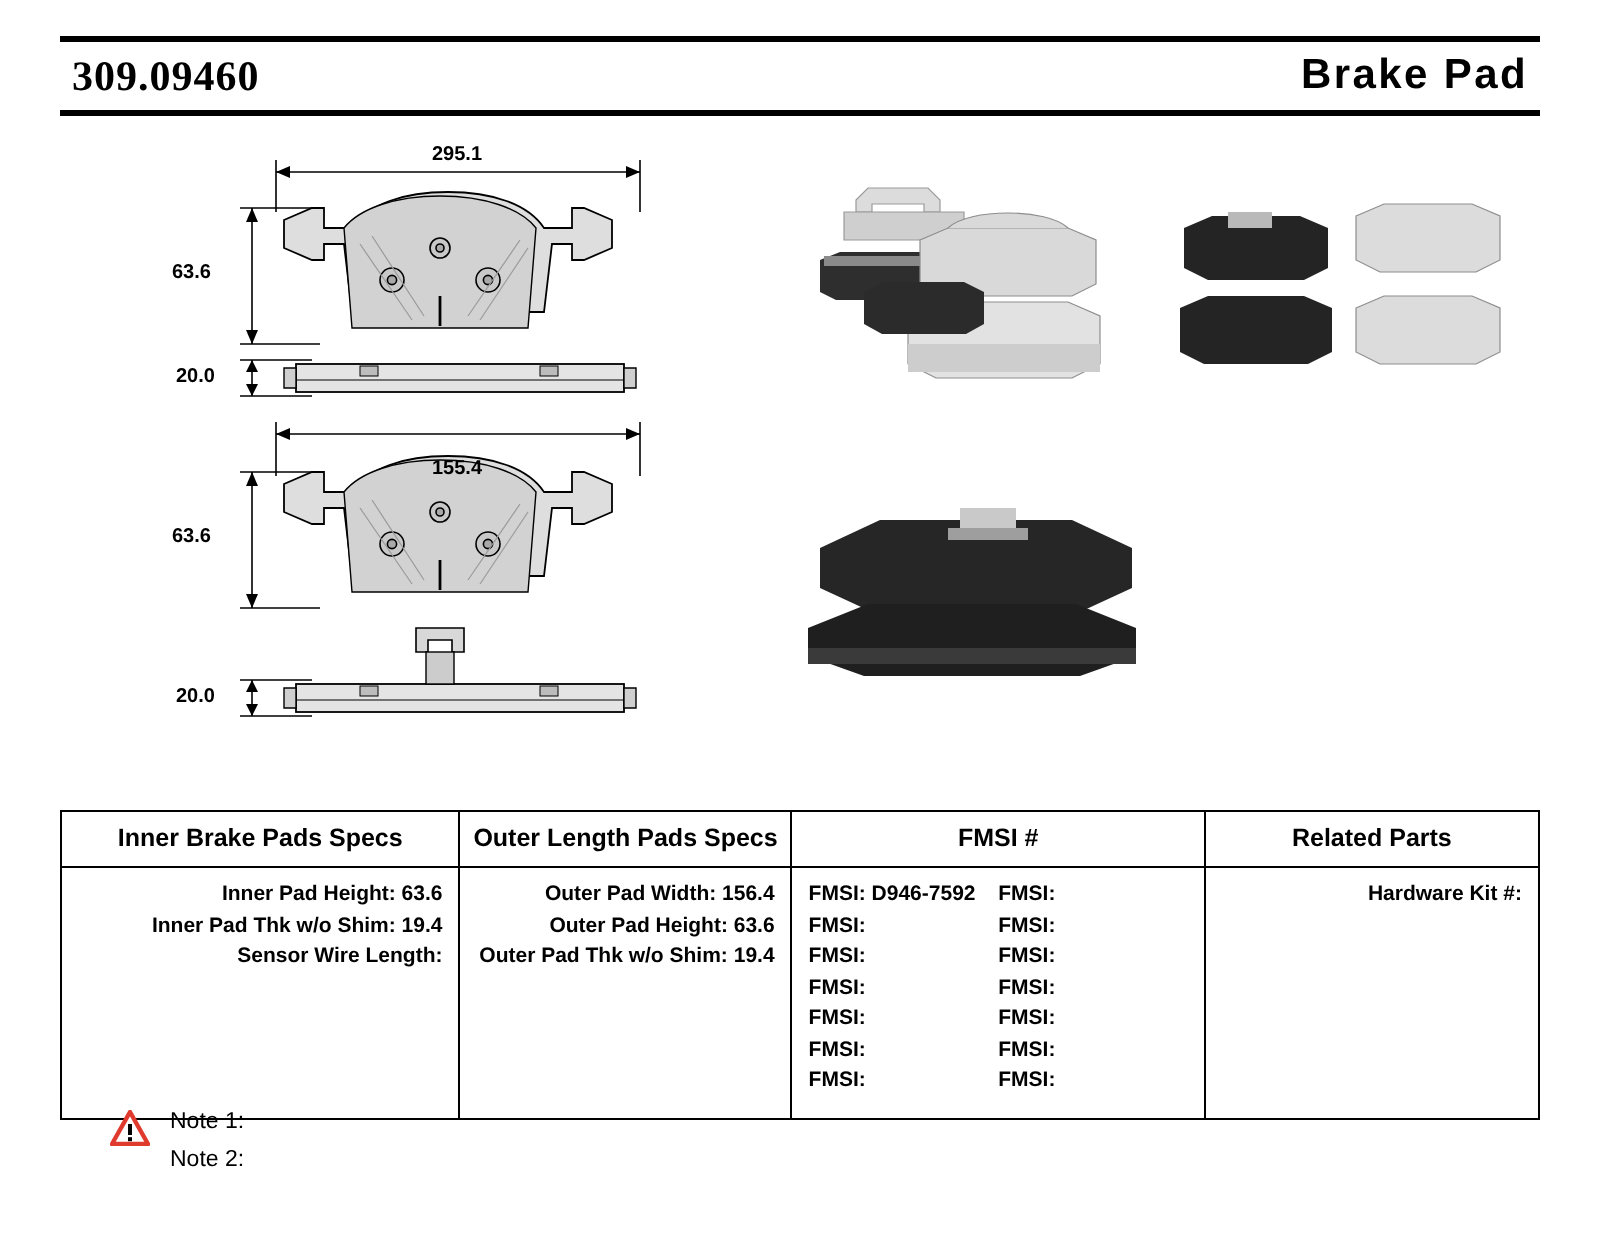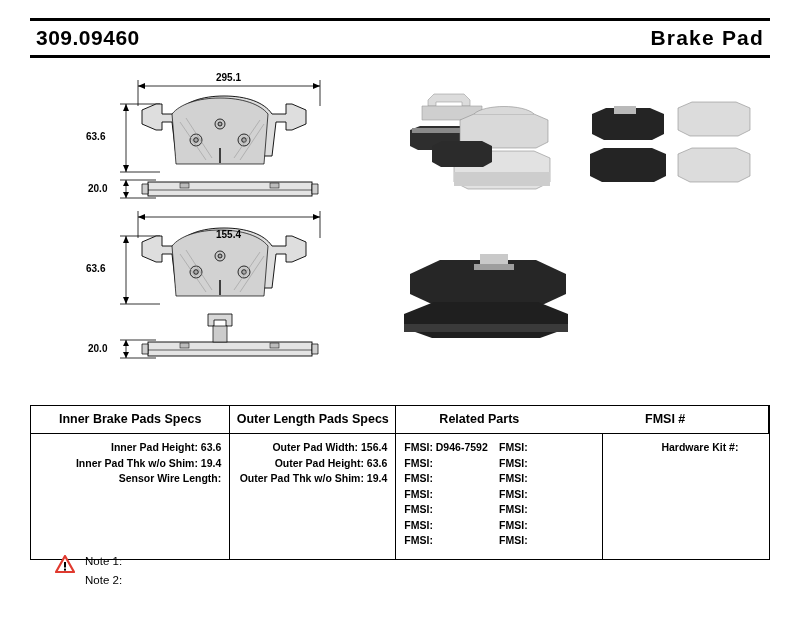--- a/index.html
+++ b/index.html
@@ -28,20 +28,21 @@
     display: flex;
     align-items: center;
     justify-content: space-between;
     padding: 0 6px;
     box-sizing: border-box;
   }
   .part-number {
     font-size: 21px;
     font-weight: bold;
     letter-spacing: 0.5px;
+    font-family: Liberation Serif, serif;
   }
   .doc-type {
     font-size: 21px;
     font-weight: bold;
     letter-spacing: 1.2px;
   }
 
   
   .drawing-area {
     position: absolute;
@@ -110,21 +111,21 @@
   .fmsi-line {
     font-size: 10.5px;
     font-weight: bold;
     line-height: 15.5px;
     text-align: left;
   }
   .rel-line {
     font-size: 10.5px;
     font-weight: bold;
     line-height: 15.5px;
-    text-align: center;
+    text-align: right;
     margin-left: 28px;
   }
 
   
   .notes {
     position: absolute;
     left: 55px;
     top: 552px;
     display: flex;
     align-items: flex-start;
@@ -286,22 +287,22 @@
   <div class="dim-label" style="left:58px; top:121px;">20.0</div>
   <div class="dim-label" style="left:186px; top:141px;margin-top:26px;">155.4</div>
   <div class="dim-label" style="left:56px; top:201px;">63.6</div>
   <div class="dim-label" style="left:58px; top:281px;">20.0</div>
 </div>
 
 <div class="spec-table">
   <div class="spec-head-row">
     <div class="col col-inner col-head">Inner Brake Pads Specs</div>
     <div class="col col-outer col-head">Outer Length Pads Specs</div>
+    <div class="col col-fmsi col-head">FMSI #</div>
     <div class="col col-rel col-head">Related Parts</div>
-    <div class="col col-fmsi col-head">FMSI #</div>
   </div>
   <div class="spec-body-row">
 
     <div class="col col-inner col-body">
       <div class="spec-line">Inner Pad Height: 63.6</div>
       <div class="spec-line">Inner Pad Thk w/o Shim: 19.4</div>
       <div class="spec-line">Sensor Wire Length:</div>
     </div>
 
     <div class="col col-outer col-body">

